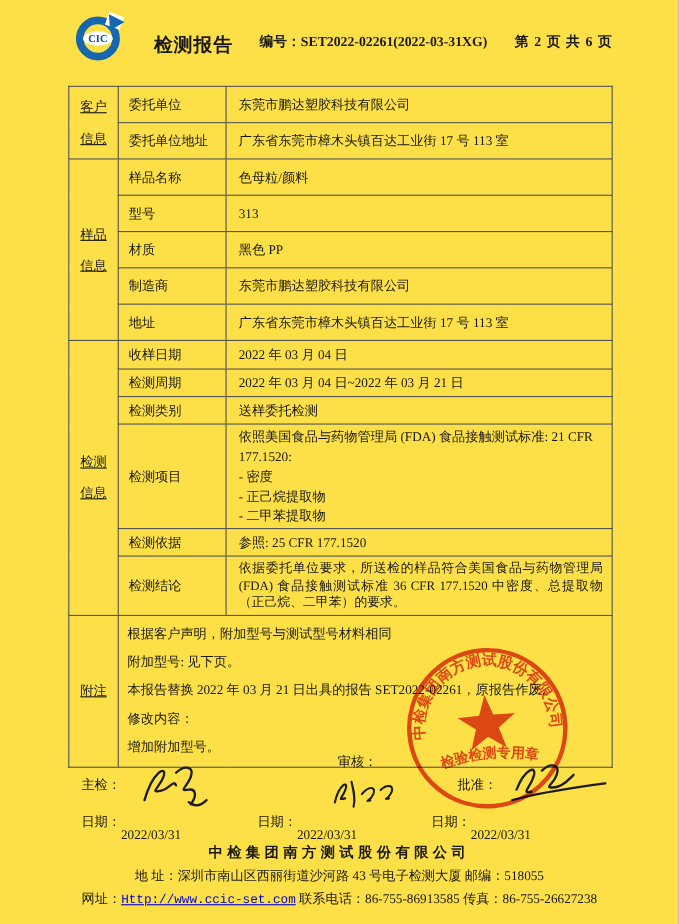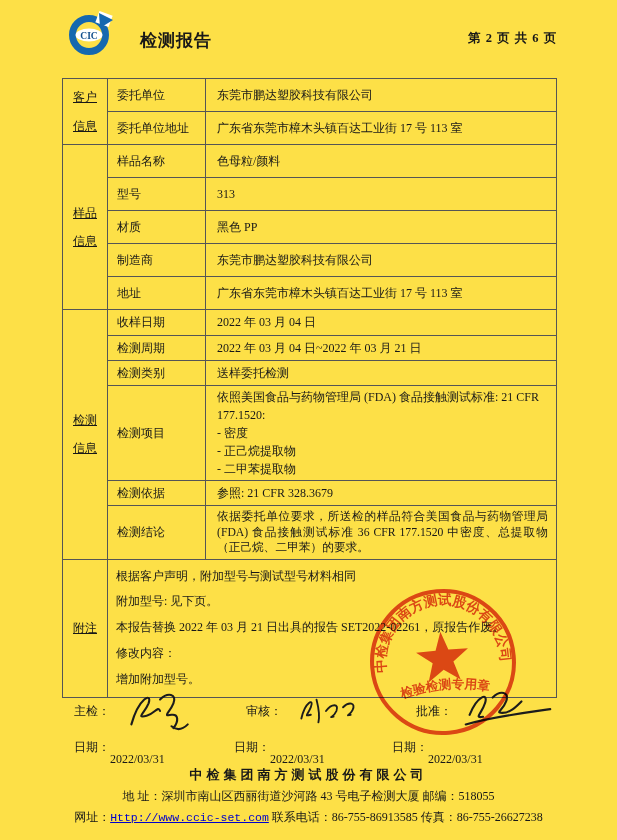--- a/index.html
+++ b/index.html
@@ -20,21 +20,21 @@
   .gcell{text-align:center;white-space:pre-line;line-height:2.35;text-decoration:underline;}
   .lcell{padding:2px 4px 2px 9px;}
   .vcell{padding:2px 8px 2px 11px;}
   .proj{white-space:pre-line;line-height:1.5;}
   .concl{font-size:11.7px;line-height:1.33;text-align:justify;padding-top:3px;padding-bottom:3px;}
   .note{white-space:pre-line;line-height:2.15;padding:4px 8px 4px 8px;}
 
   
   .sigrow{position:absolute;left:74px;top:684px;width:482px;display:flex;gap:12px;}
   .sigcol{display:flex;align-items:center;}
-  .sigcol.c1{width:160px;} .sigcol.c2{width:158px;} .sigcol.c3{flex:1;}
+  .sigcol.c1{width:160px;} .sigcol.c2{width:158px;flex-direction:column;} .sigcol.c3{flex:1;}
   .siglabel{font-size:12px;white-space:nowrap;}
   .ink{margin-left:8px;}
   .daterow{position:absolute;left:74px;top:728px;width:482px;display:flex;font-size:12px;}
   .datecol{display:flex;align-items:center;}
   .datecol.c1{width:160px;} .datecol.c2{width:158px;} .datecol.c3{flex:1;}
   .dateval{flex:1;text-align:left;margin-top:24px;}
 
   
   .stamp{position:absolute;left:367px;top:586px;width:152px;height:152px;
          opacity:.88;mix-blend-mode:multiply;transform:rotate(-5deg);pointer-events:none;}
@@ -52,20 +52,21 @@
 
   <div class="hdr">
     <svg class="logo" width="52" height="48" viewBox="0 0 52 48">
       <circle cx="26" cy="24" r="16.5" fill="none" stroke="#1568af" stroke-width="7"></circle>
       <rect x="34" y="2" width="14" height="12" fill="#ffffff" transform="rotate(20 41 8)"></rect>
       <path d="M36,2 L50,9 L37,17 Z" fill="#1568af"></path>
       <ellipse cx="26" cy="24" rx="13.5" ry="6.5" fill="#ffffff"></ellipse>
       <text x="26" y="27.5" text-anchor="middle" font-size="9.5" font-weight="bold" fill="#124f8c" font-family="Liberation Serif, DejaVu Serif, serif">CIC</text>
     </svg>
     <div class="hdr-title">检测报告</div>
+    <div class="hdr-no"><span>编号：</span><span>SET2022-02261(2022-03-31XG)</span></div>
     <div class="hdr-page">第 2 页 共 6 页</div>
   </div>
 
   <table class="info">
     <colgroup>
         <col style="width:45px">
         <col style="width:98px">
         <col style="width:351px">
       </colgroup>
     <tbody>
@@ -118,21 +119,21 @@
     <tr style="height:90px">
       <td class="lcell">检测项目</td>
       <td class="vcell proj">依照美国食品与药物管理局 (FDA) 食品接触测试标准: 21 CFR
 177.1520:
 -  密度
 -  正己烷提取物
 -  二甲苯提取物</td>
     </tr>
     <tr style="height:25px">
       <td class="lcell">检测依据</td>
-      <td class="vcell">参照: 21 CFR 328.3679</td>
+      <td class="vcell">参照: 25 CFR 177.1520</td>
     </tr>
     <tr style="height:50px">
       <td class="lcell">检测结论</td>
       <td class="vcell concl">依据委托单位要求，所送检的样品符合美国食品与药物管理局 (FDA) 食品接触测试标准 36 CFR 177.1520 中密度、总提取物（正己烷、二甲苯）的要求。</td>
     </tr>
     <tr style="height:128px">
       <td class="gcell">附注</td>
       <td colspan="2" class="note">根据客户声明，附加型号与测试型号材料相同
 附加型号: 见下页。
 本报告替换 2022 年 03 月 21 日出具的报告 SET2022-02261，原报告作废。

